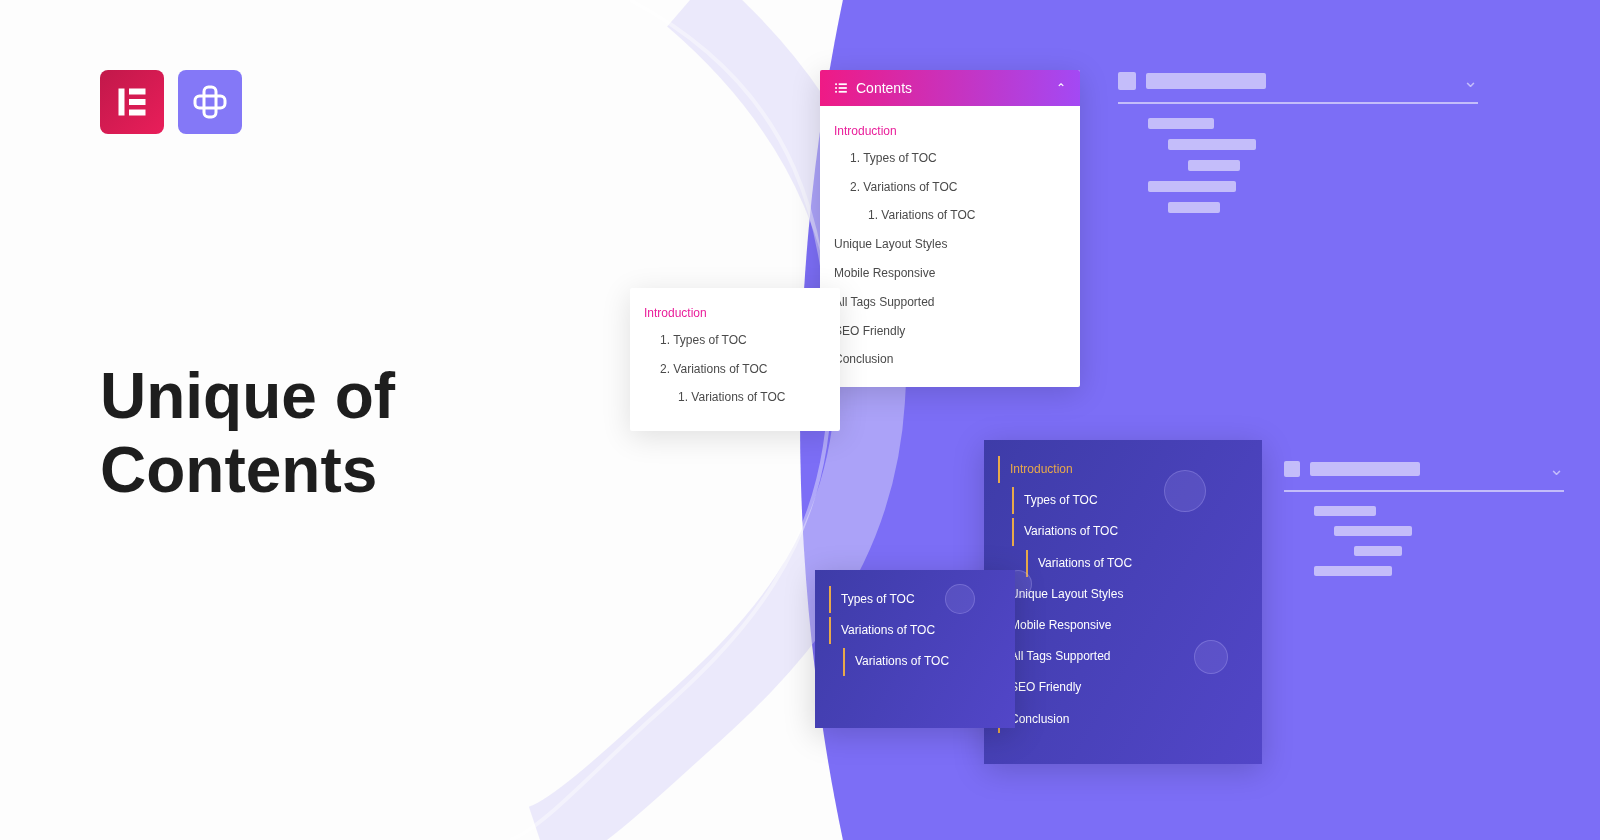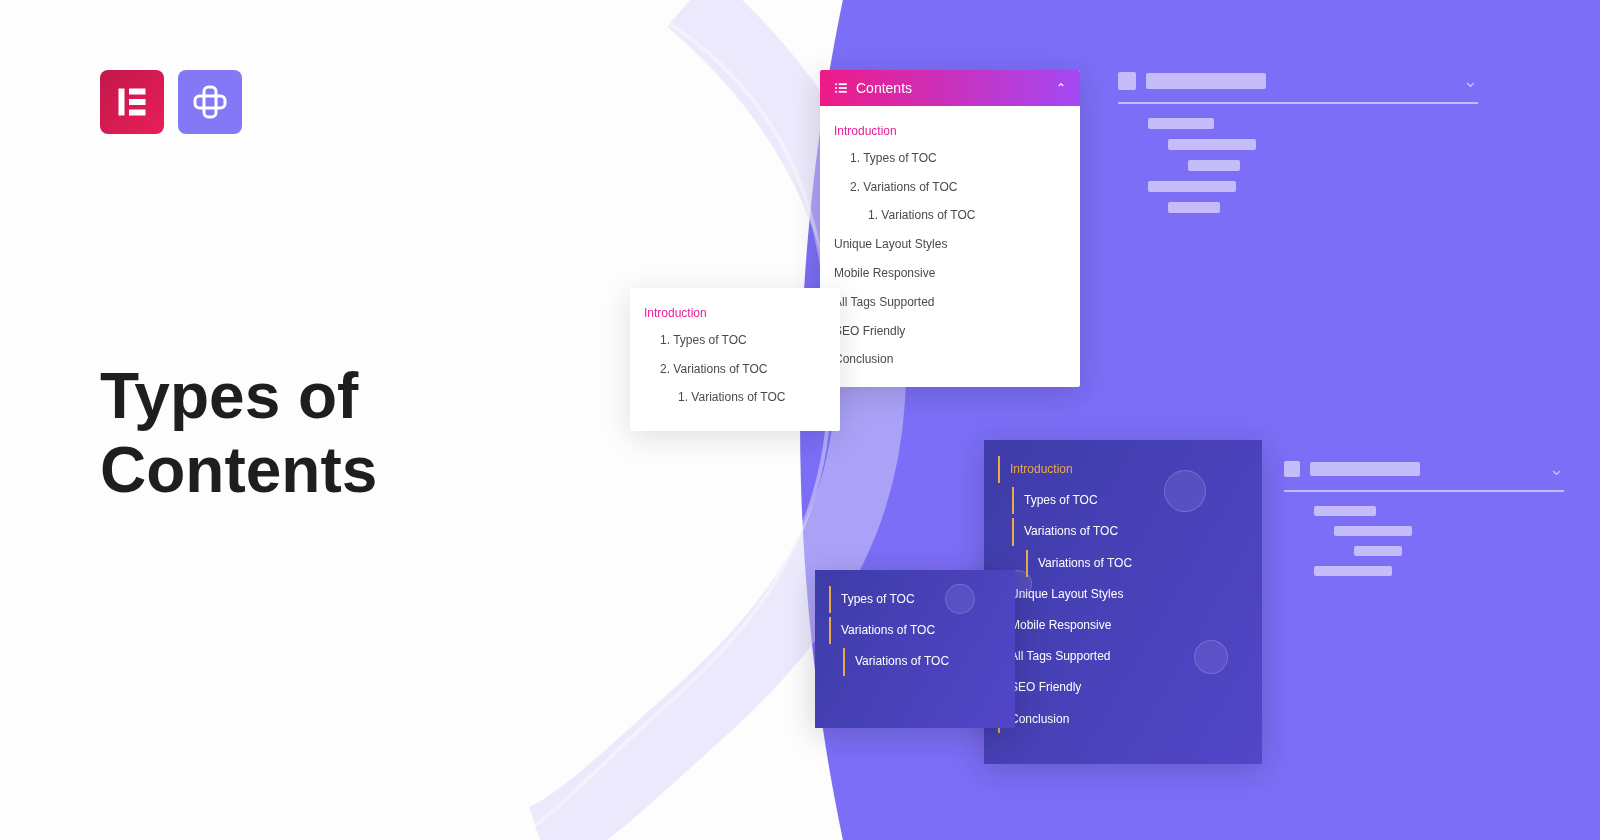--- a/index.html
+++ b/index.html
@@ -155,21 +155,21 @@
   <div class="logo-box logo-plus">
     <svg viewBox="0 0 24 24" fill="none" stroke="#fff" stroke-width="2">
         <rect x="8" y="2" width="8" height="20" rx="3"></rect>
         <rect x="2" y="8" width="20" height="8" rx="3"></rect>
       </svg>
   </div>
 </div>
 
 <div class="hero">
   <div class="title">
-    <span>Types of</span><br>
+    <span>Unique of</span><br>
     <span>Contents</span>
   </div>
 </div>
 
 <div class="toc-white-main">
   <div class="toc-header">
     <svg width="14" height="14" viewBox="0 0 24 24" fill="#fff">
         <rect x="2" y="4" width="3" height="3"></rect>
         <rect x="2" y="10.5" width="3" height="3"></rect>
         <rect x="2" y="17" width="3" height="3"></rect>

